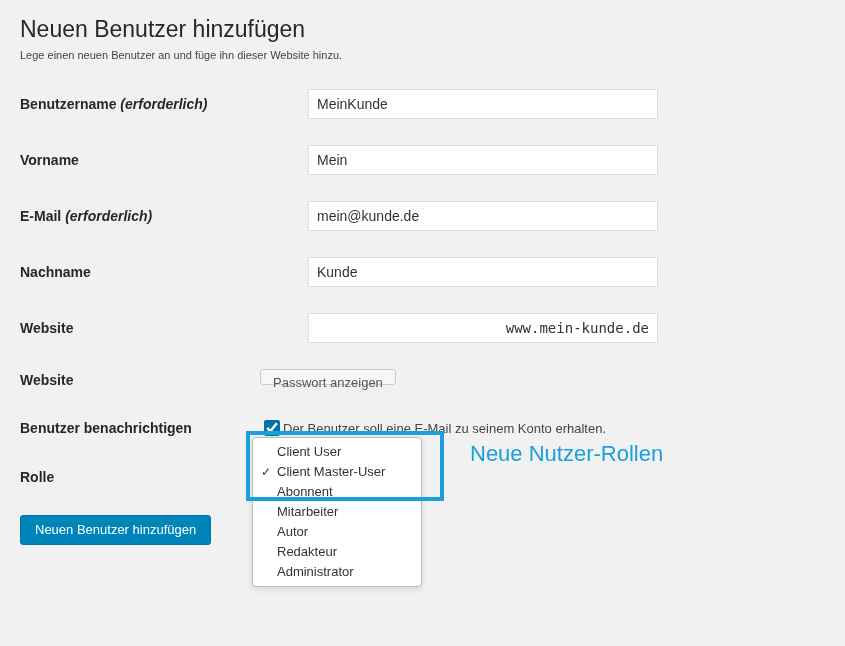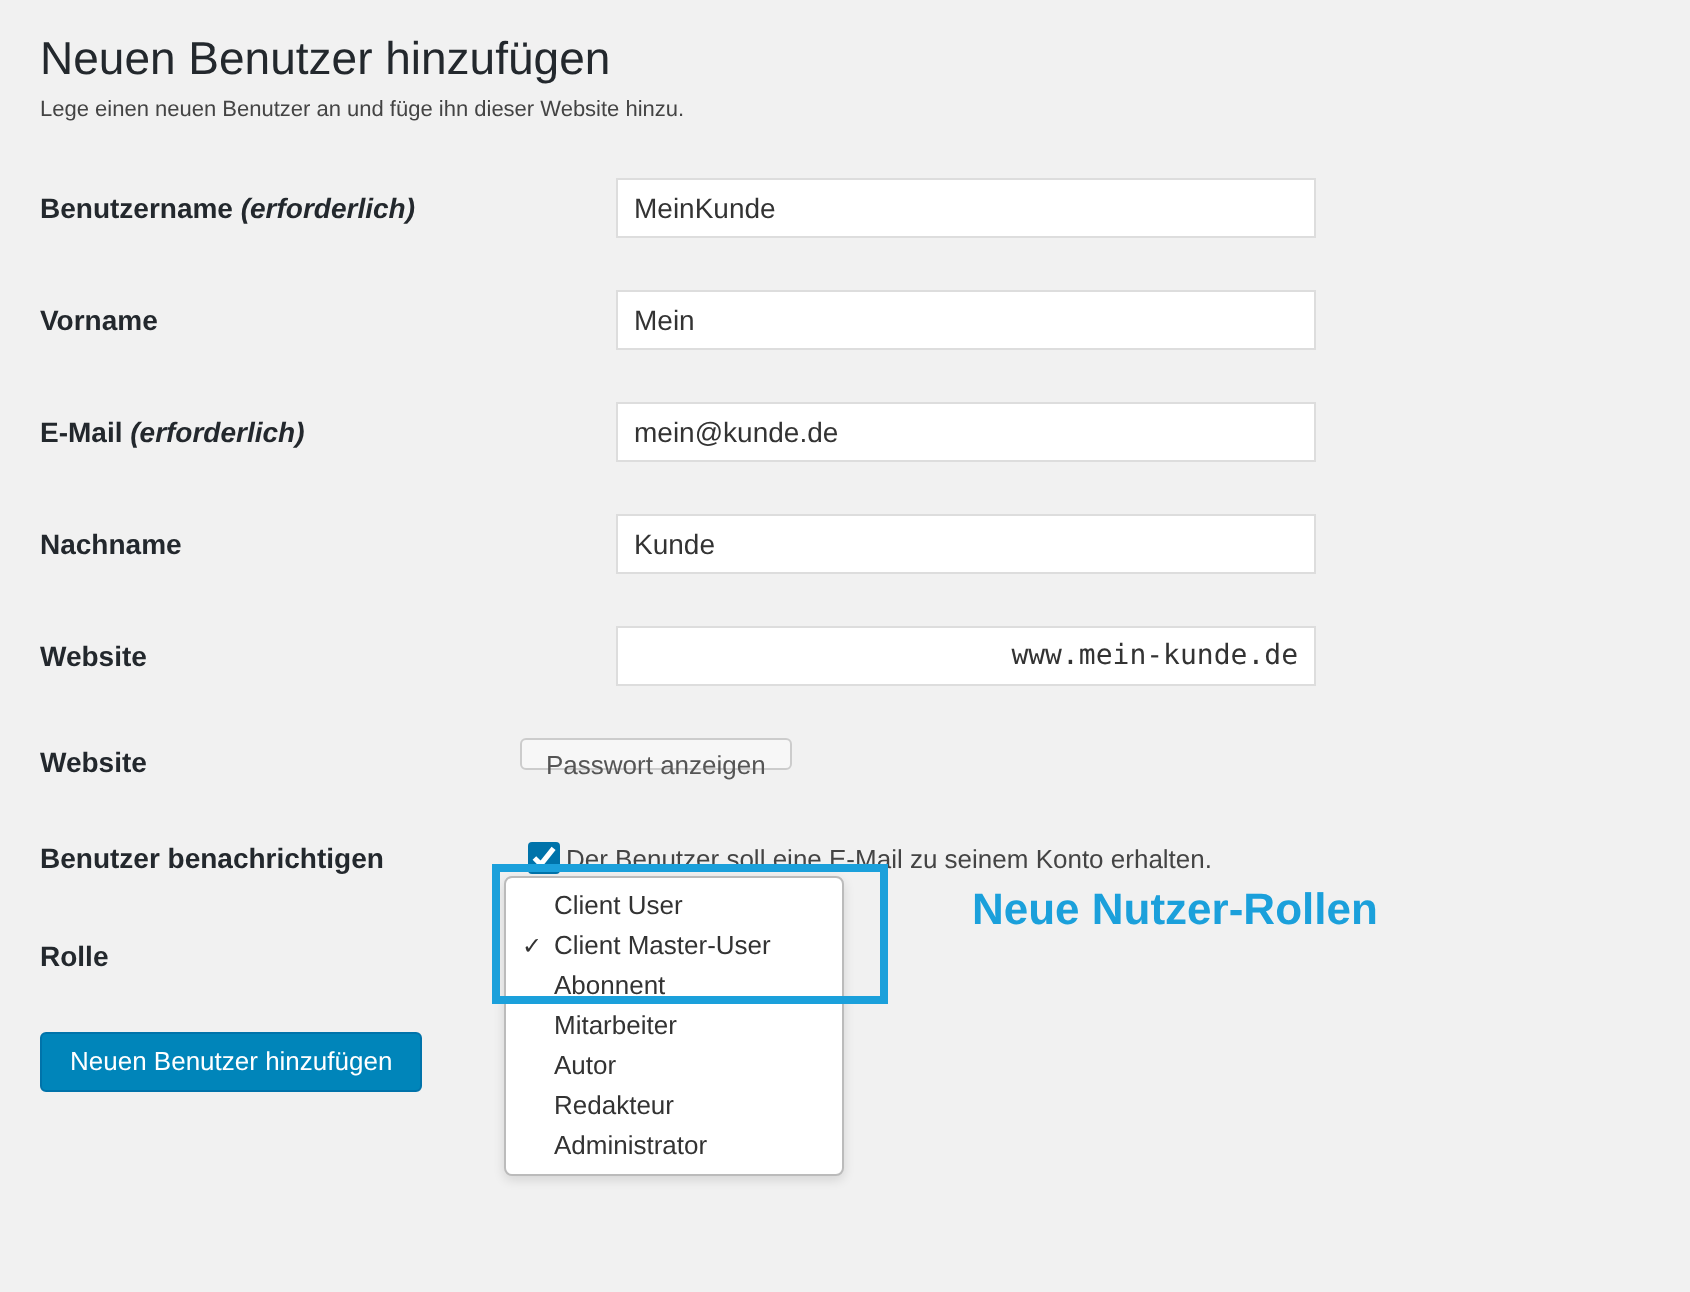--- a/index.html
+++ b/index.html
@@ -110,24 +110,24 @@
     left: -14px;
     top: -34px;
     width: 198px;
     height: 70px;
     border: 4px solid #1ba0db;
     pointer-events: none;
     z-index: 6;
   }
   .annotation-text {
     position: absolute;
-    left: 226px;
+    left: 210px;
     top: -24px;
     font-size: 22px;
-    font-weight: 700;
+    font-weight: 400;
     color: #1ba0db;
     white-space: nowrap;
     z-index: 7;
   }
 </style>
 </head>
 <body>
 
 <h1>Neuen Benutzer hinzufügen</h1>
 <p class="subtitle">Lege einen neuen Benutzer an und füge ihn dieser Website hinzu.</p>

